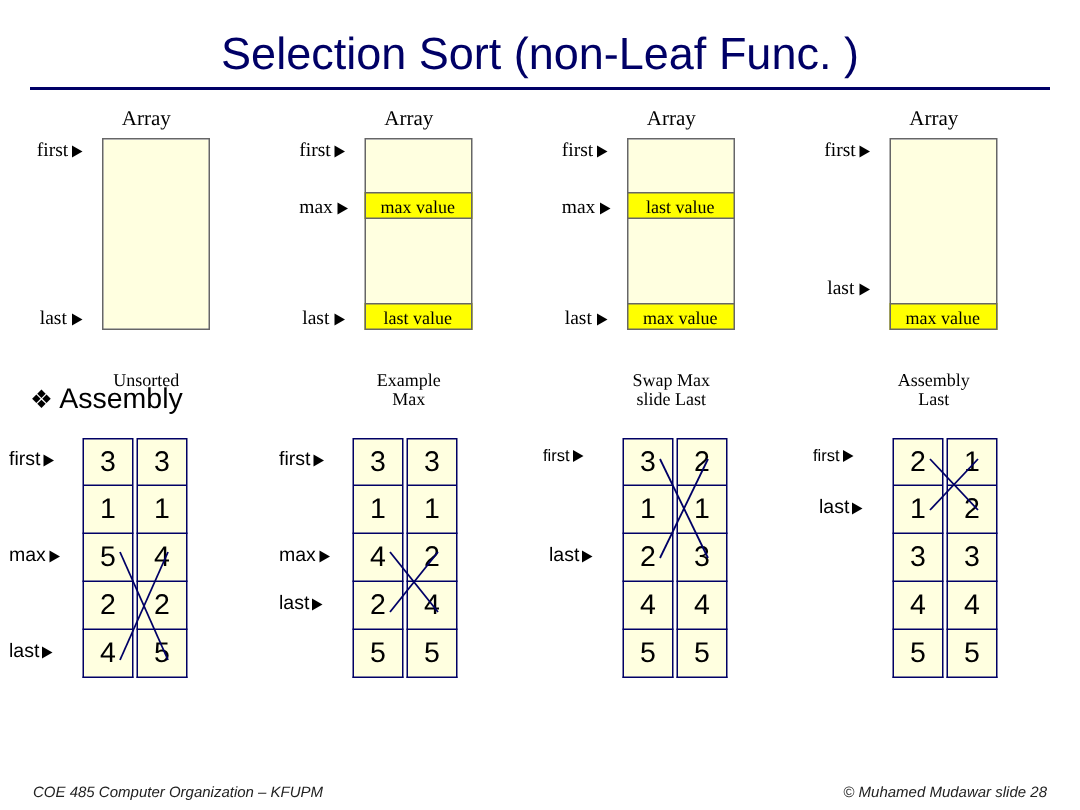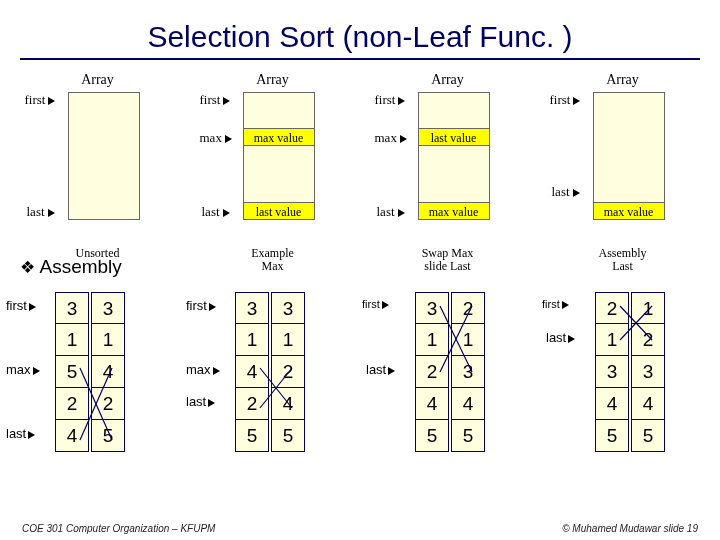--- a/index.html
+++ b/index.html
@@ -304,15 +304,15 @@
       <div class="num-cell">1</div>
       <div class="num-cell">2</div>
       <div class="num-cell">3</div>
       <div class="num-cell">4</div>
       <div class="num-cell">5</div>
     </div>
   </div>
 </div>
 
 <div class="footer">
-  <span>COE 301 Computer Organization – KFUPM</span>
-  <span>© Muhamed Mudawar   slide 19</span>
+  <span>COE 485 Computer Organization – KFUPM</span>
+  <span>© Muhamed Mudawar   slide 28</span>
 </div>
 
 </body></html>

